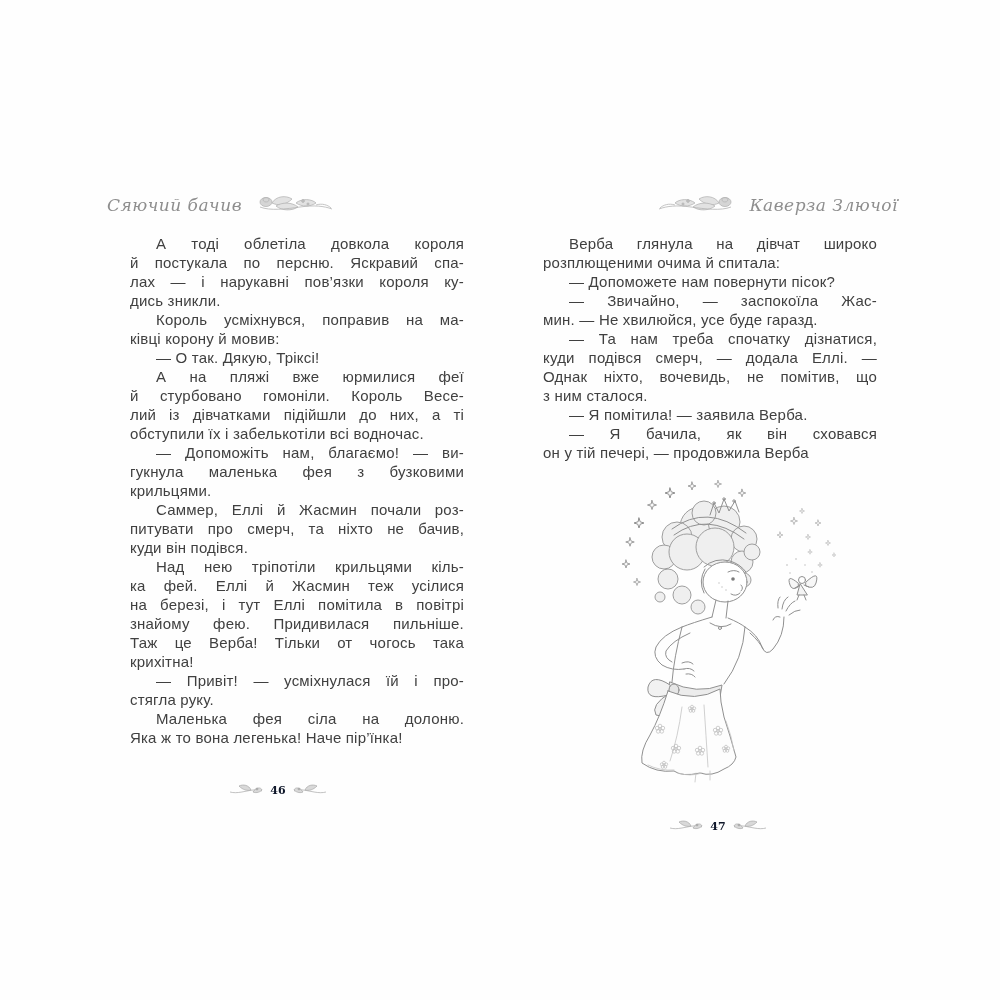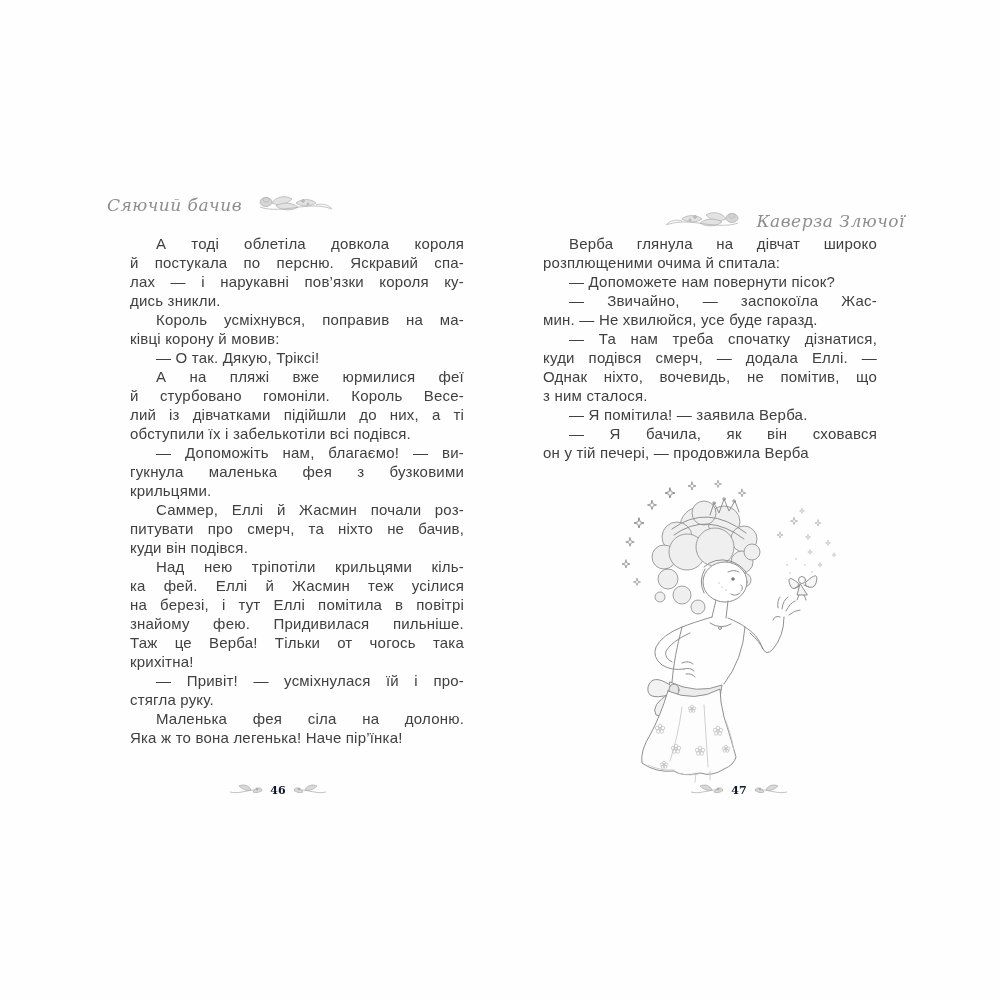--- a/index.html
+++ b/index.html
@@ -3,36 +3,36 @@
 <meta charset="utf-8">
 <style>
   html,body{margin:0;padding:0;background:#ffffff;}
   .canvas{position:relative;width:1000px;height:1000px;background:#fefefe;overflow:hidden;
           font-family:"Liberation Sans",sans-serif;}
   
   .running-head{position:absolute;top:193px;display:flex;align-items:center;gap:14px;
                 font-family:"DejaVu Serif",serif;font-style:italic;font-size:17px;
                 color:#8e8e8e;letter-spacing:0.5px;white-space:nowrap;}
   #head-left{left:107px;}
-  #head-right{right:95px;margin-top:16px;}
+  #head-right{right:102px;}
   .flourish{opacity:0.85;}
   .flip{transform:scaleX(-1);}
   
   .col{position:absolute;top:234px;width:334px;font-size:15px;line-height:19px;
        color:#404040;letter-spacing:0.2px;}
   #col-left{left:130px;}
   #col-right{left:543px;}
   .line{text-align:justify;text-align-last:justify;white-space:normal;}
   .line.end{text-align-last:left;}
   .line.ind{text-indent:26px;}
   
   .pagenum-row{position:absolute;top:783px;width:334px;display:flex;align-items:center;
                justify-content:center;gap:7px;}
   #pagenum-left-row{left:111px;}
-  #pagenum-right-row{left:572px;}
+  #pagenum-right-row{left:551px;margin-top:36px;}
   .pagenum{font-family:"DejaVu Serif",serif;font-weight:bold;font-size:11px;color:#0f172a;}
   
   #illustration{position:absolute;left:612px;top:477px;}
   .sketch{stroke:#909090;fill:none;stroke-width:1;stroke-linecap:round;stroke-linejoin:round;}
   .sketch-light{stroke:#c4c4c4;fill:none;stroke-width:0.8;stroke-linecap:round;}
   .hairfill{fill:#efefef;stroke:#949494;stroke-width:0.9;}
 </style>
 </head>
 <body>
 
@@ -83,21 +83,21 @@
         <div class="line ind">Король усміхнувся, поправив на ма-</div>
         <div class="line end">ківці корону й мовив:</div>
       </div>
       <div>
         <div class="line ind end">— О так. Дякую, Тріксі!</div>
       </div>
       <div>
         <div class="line ind">А на пляжі вже юрмилися феї</div>
         <div class="line">й стурбовано гомоніли. Король Весе-</div>
         <div class="line">лий із дівчатками підійшли до них, а ті</div>
-        <div class="line end">обступили їх і забелькотіли всі подівся.</div>
+        <div class="line end">обступили їх і забелькотіли всі водночас.</div>
       </div>
       <div>
         <div class="line ind">— Допоможіть нам, благаємо! — ви-</div>
         <div class="line">гукнула маленька фея з бузковими</div>
         <div class="line end">крильцями.</div>
       </div>
       <div>
         <div class="line ind">Саммер, Еллі й Жасмин почали роз-</div>
         <div class="line">питувати про смерч, та ніхто не бачив,</div>
         <div class="line end">куди він подівся.</div>

